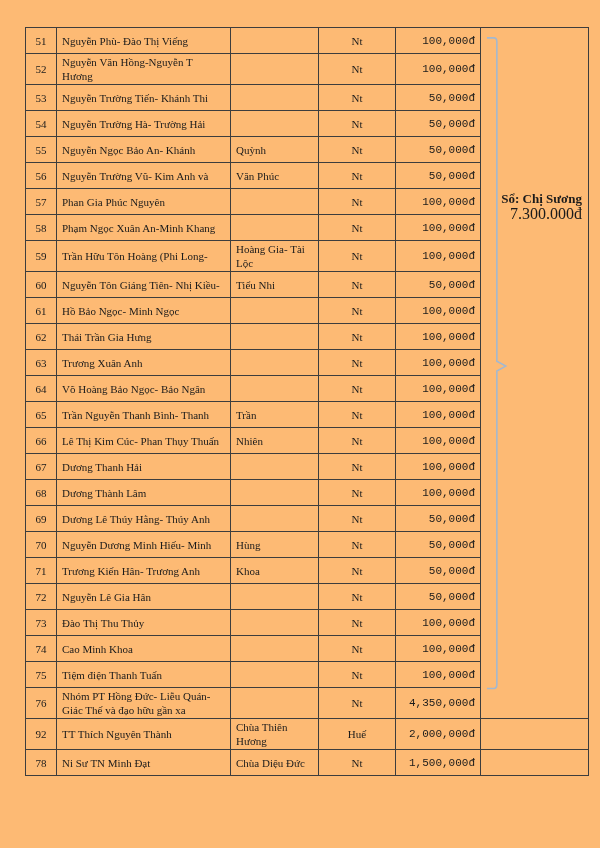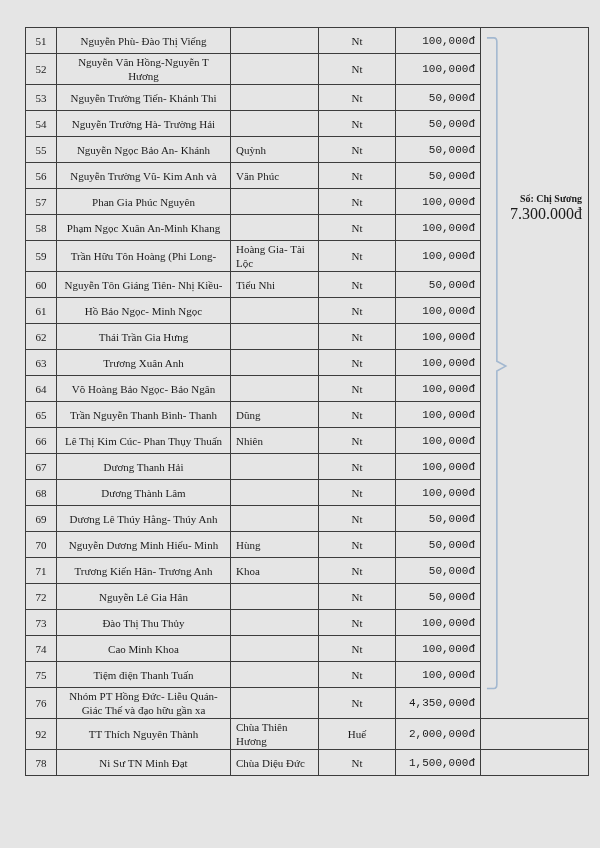--- a/index.html
+++ b/index.html
@@ -4,21 +4,21 @@
 <style>
   html, body {
     margin: 0;
     padding: 0;
     background: #ffffff;
   }
   .page {
     position: relative;
     width: 600px;
     height: 848px;
-    background: #e5e5e5;
+    background: #fdba74;
     overflow: hidden;
     font-family: "Liberation Serif", "DejaVu Serif", serif;
     color: #1b1b1b;
   }
   table.donation-table {
     position: absolute;
     left: 25px;
     top: 27px;
     width: 563px;
     border-collapse: collapse;
@@ -27,21 +27,21 @@
     line-height: 14px;
   }
   table.donation-table td {
     border: 1px solid #3d3d3d;
     padding: 1px 5px;
     vertical-align: middle;
     overflow: hidden;
   }
   table.donation-table tr { height: 26px; }
   td.col-no     { text-align: center; }
-  td.col-name   { text-align: center; }
+  td.col-name   { text-align: left; }
   td.col-extra  { text-align: left; }
   td.col-unit   { text-align: center; }
   td.col-amount { text-align: right; padding-right: 6px; font-family: Liberation Mono, monospace; }
   td.col-note {
     position: relative;
     padding: 0;
   }
   td.col-note-plain { }
   .note-inner {
     position: absolute;
@@ -55,22 +55,23 @@
   }
   .note-label {
     position: absolute;
     top: 163px;
     right: 6px;
     text-align: right;
     white-space: nowrap;
   }
   .label-name {
     font-weight: bold;
-    font-size: 10px;
+    font-size: 13px;
     line-height: 15px;
+    text-align: center;
   }
   .label-total {
     font-size: 16px;
     line-height: 15px;
     margin-top: 0;
   }
 </style>
 </head>
 <body>
 
@@ -190,21 +191,21 @@
         <tr>
     <td class="col-no">64</td>
     <td class="col-name">Võ Hoàng Bảo Ngọc- Bảo Ngân</td>
     <td class="col-extra"></td>
     <td class="col-unit">Nt</td>
     <td class="col-amount">100,000đ</td>
   </tr>
         <tr>
     <td class="col-no">65</td>
     <td class="col-name">Trần Nguyễn Thanh Bình- Thanh</td>
-    <td class="col-extra">Dũng</td>
+    <td class="col-extra">Trần</td>
     <td class="col-unit">Nt</td>
     <td class="col-amount">100,000đ</td>
   </tr>
         <tr>
     <td class="col-no">66</td>
     <td class="col-name">Lê Thị Kim Cúc- Phan Thụy Thuấn</td>
     <td class="col-extra">Nhiên</td>
     <td class="col-unit">Nt</td>
     <td class="col-amount">100,000đ</td>
   </tr>

